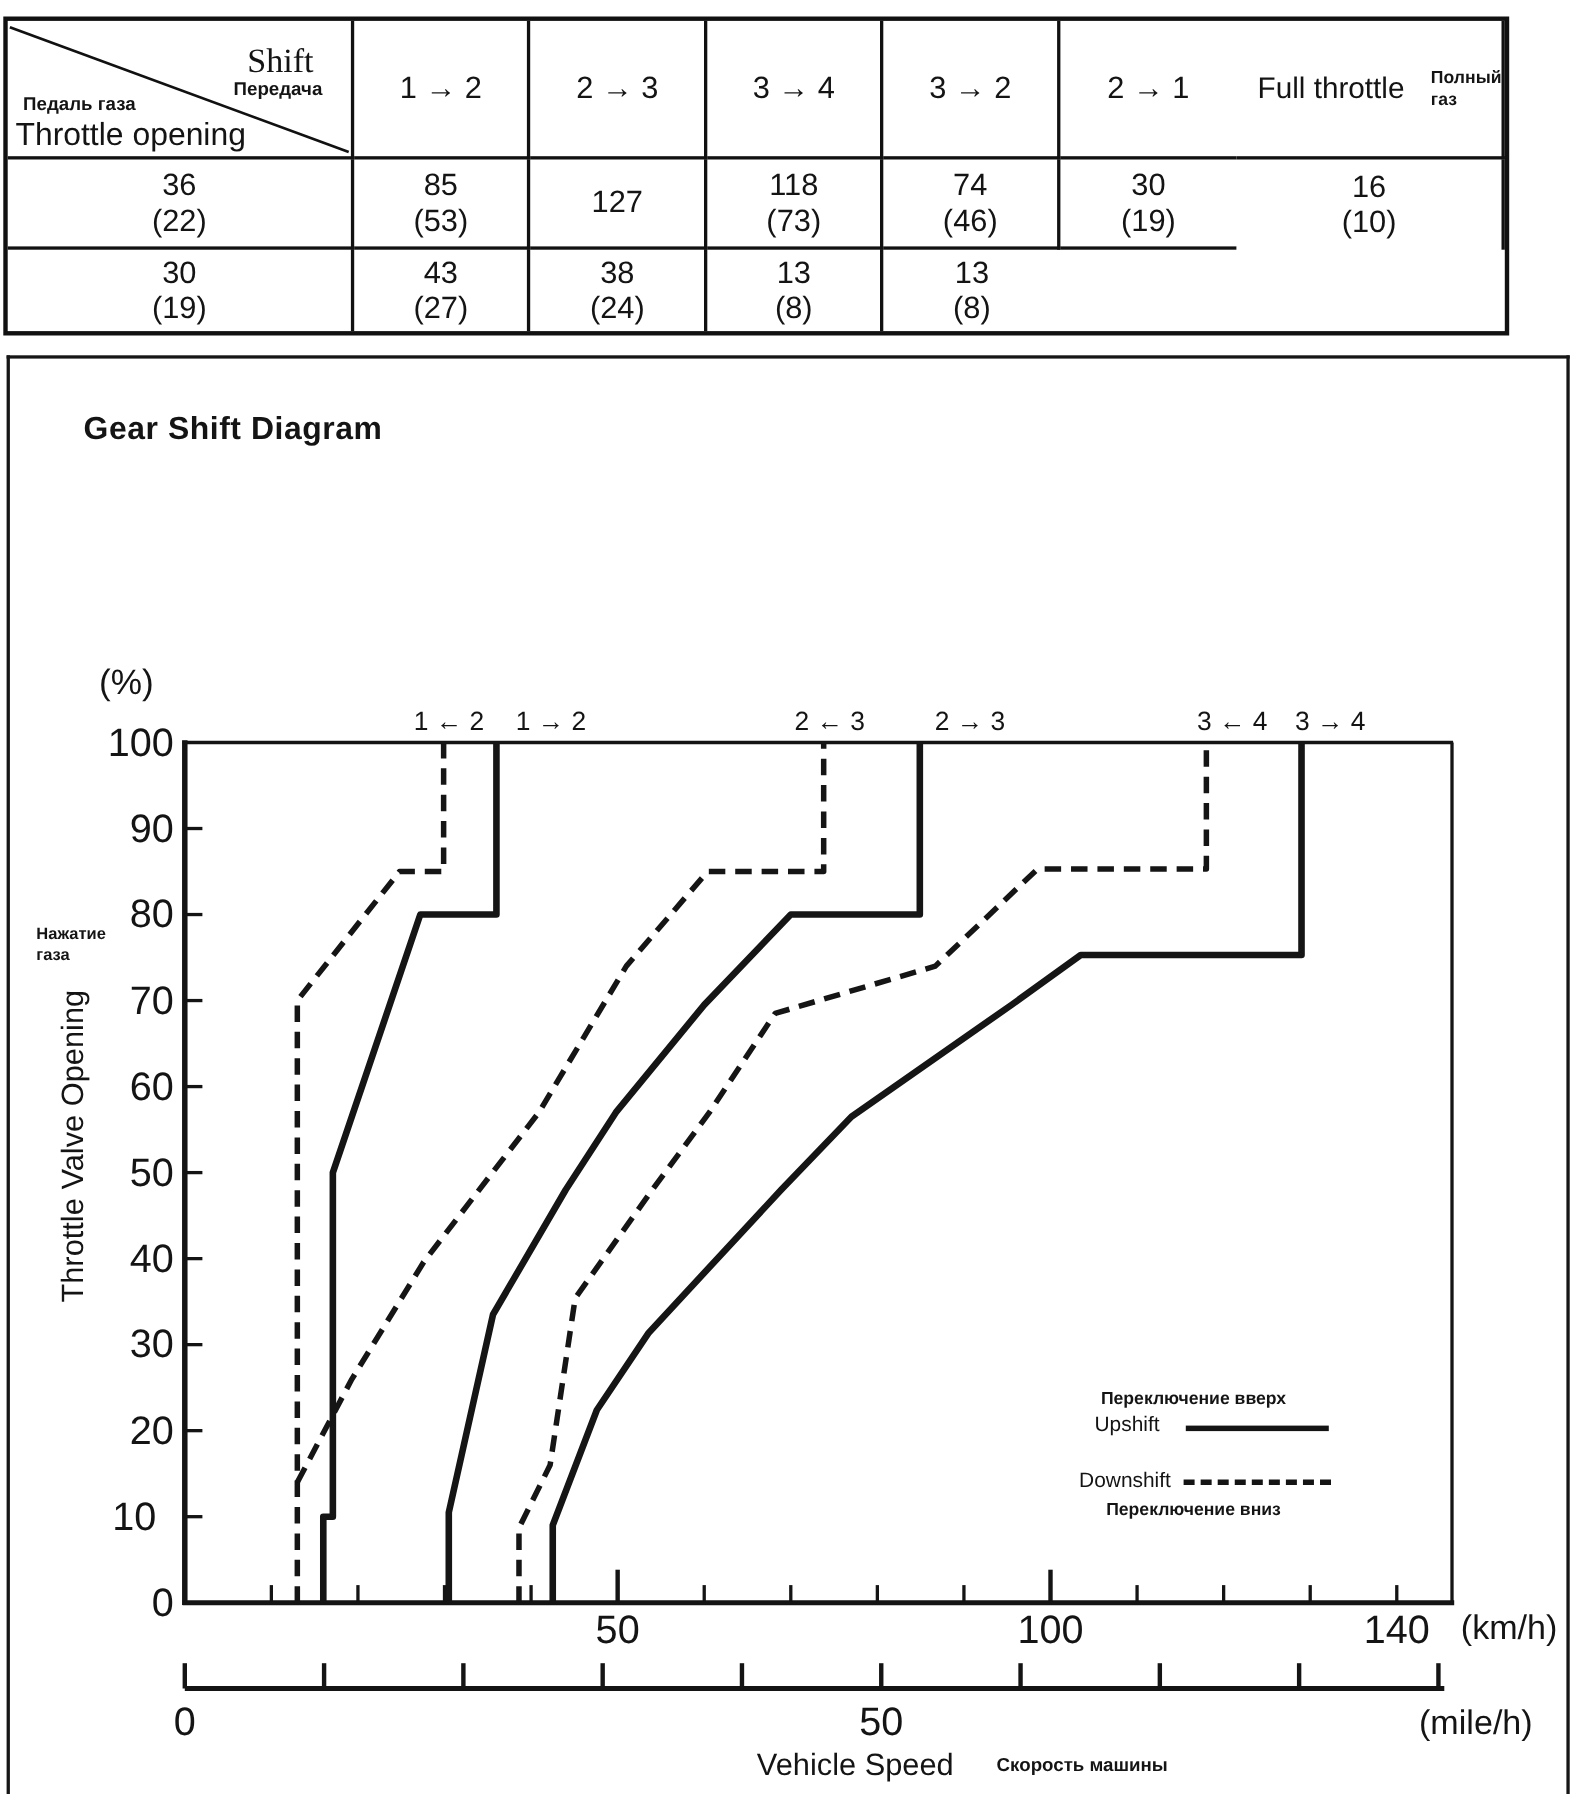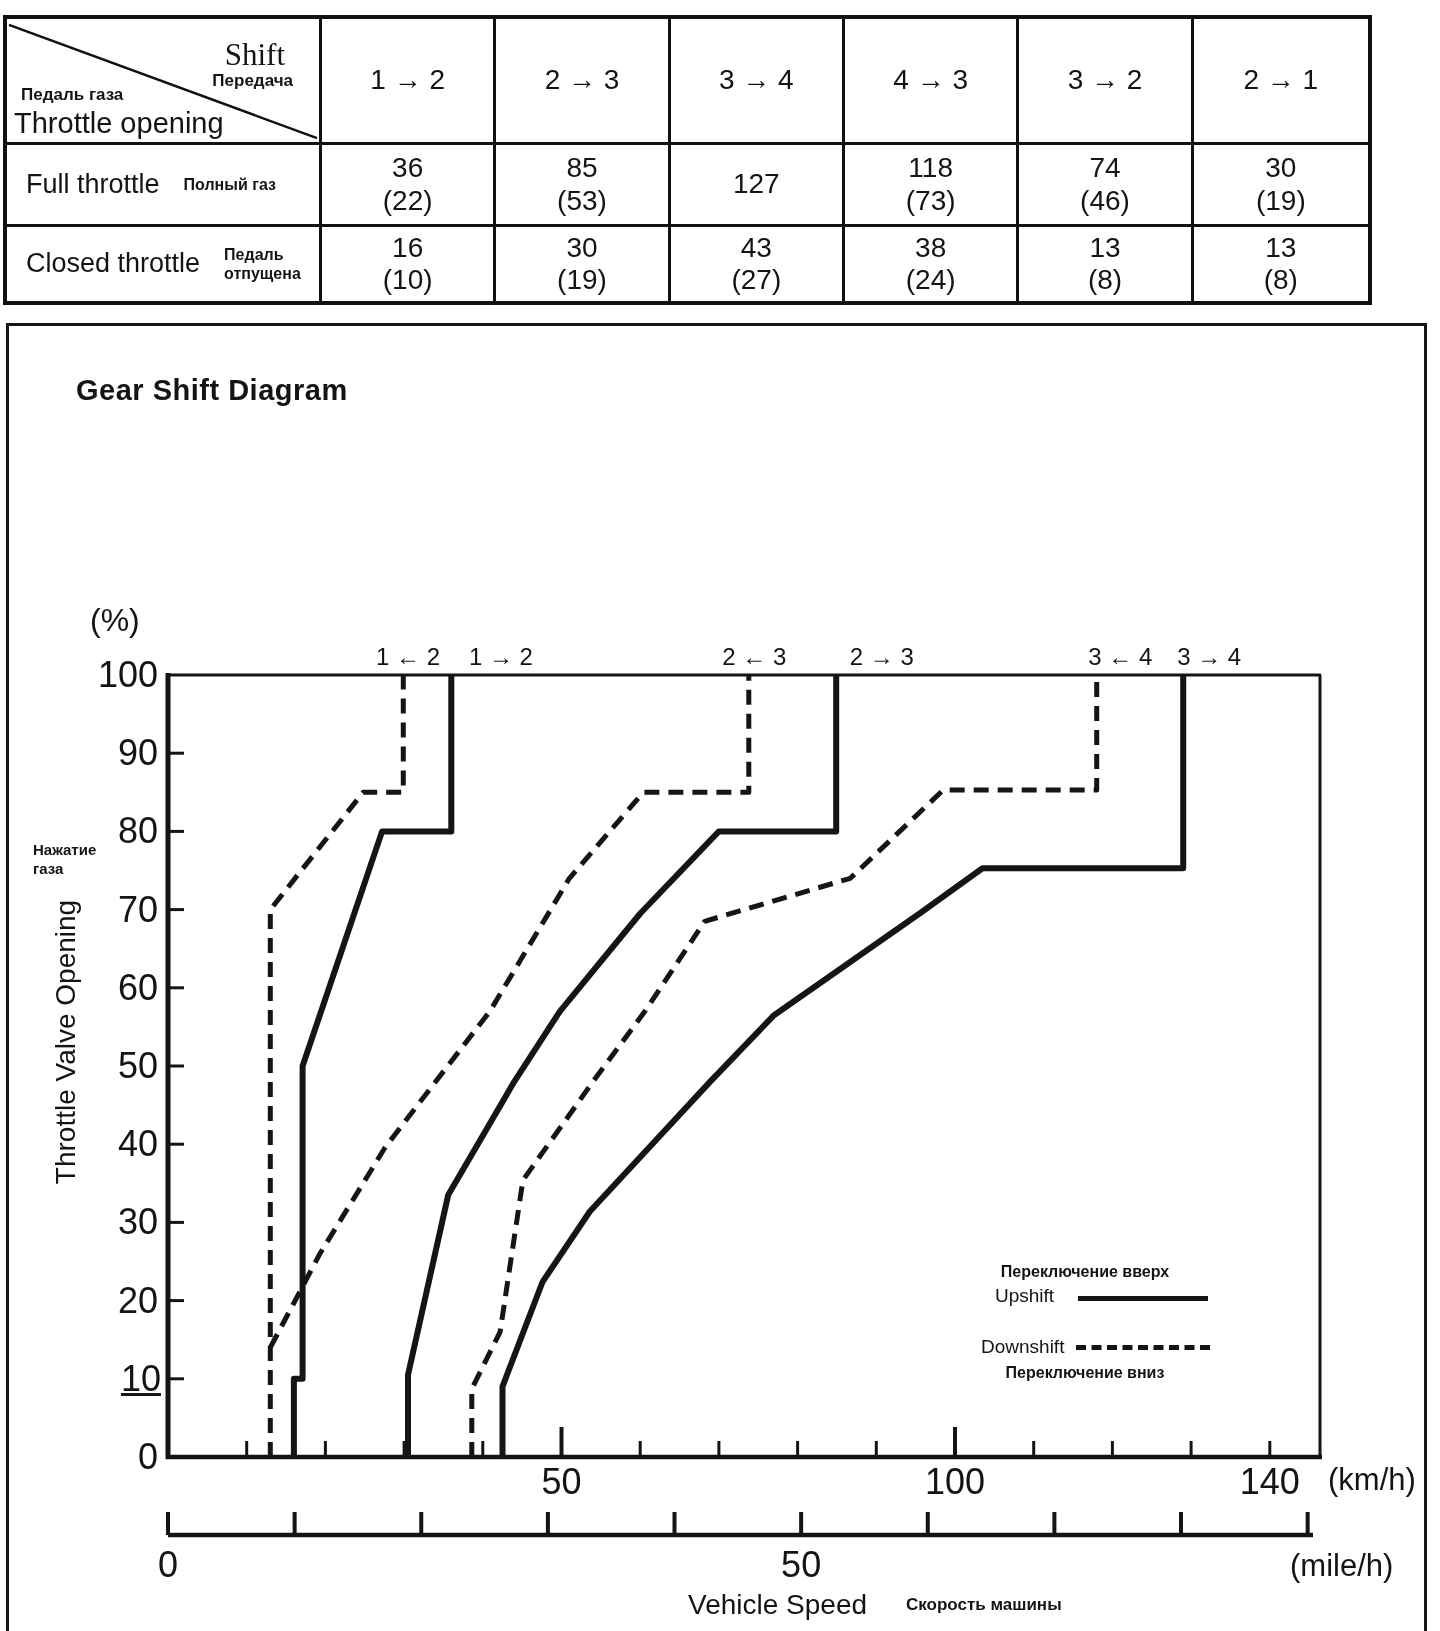--- a/index.html
+++ b/index.html
@@ -72,21 +72,20 @@
       <line x1="2" y1="6" x2="313" y2="122" stroke="#111" stroke-width="2.5"></line>
     </svg>
     <span class="shift-en">Shift</span>
     <span class="shift-ru">Передача</span>
     <span class="thr-ru">Педаль газа</span>
     <span class="thr-en">Throttle opening</span>
   </div>
   <div class="tcell br bb col-head">1 → 2</div>
   <div class="tcell br bb col-head">2 → 3</div>
   <div class="tcell br bb col-head">3 → 4</div>
-  <div class="tcell br bb col-head">4 → 3</div>
   <div class="tcell br bb col-head">3 → 2</div>
   <div class="tcell bb col-head">2 → 1</div>
 
   <div class="tcell br bb rowlabel">
     <span class="en">Full throttle</span>
     <span class="ru">Полный газ</span>
   </div>
   <div class="tcell br bb">
     <span class="val">36</span>
     <span class="sub">(22)</span>
@@ -105,24 +104,20 @@
   </div>
   <div class="tcell br bb">
     <span class="val">74</span>
     <span class="sub">(46)</span>
   </div>
   <div class="tcell bb">
     <span class="val">30</span>
     <span class="sub">(19)</span>
   </div>
 
-  <div class="tcell br rowlabel">
-    <span class="en">Closed throttle</span>
-    <span class="ru wrap">Педаль отпущена</span>
-  </div>
   <div class="tcell br">
     <span class="val">16</span>
     <span class="sub">(10)</span>
   </div>
   <div class="tcell br">
     <span class="val">30</span>
     <span class="sub">(19)</span>
   </div>
   <div class="tcell br">
     <span class="val">43</span>
@@ -215,21 +210,21 @@
 
 <div class="ylab" style="left: 84px; top: 655px;">100</div>
 <div class="ylab" style="left: 84px; top: 733.2px;">90</div>
 <div class="ylab" style="left: 84px; top: 811.4px;">80</div>
 <div class="ylab" style="left: 84px; top: 889.6px;">70</div>
 <div class="ylab" style="left: 84px; top: 967.8px;">60</div>
 <div class="ylab" style="left: 84px; top: 1046px;">50</div>
 <div class="ylab" style="left: 84px; top: 1124.2px; text-align: right;">40</div>
 <div class="ylab" style="left: 84px; top: 1202.4px;">30</div>
 <div class="ylab" style="left: 84px; top: 1280.6px;">20</div>
-<div class="ylab" style="left: 87px; top: 1358.8px; text-decoration: underline;">10</div>
+<div class="ylab" style="left: 68px; top: 1358.8px;">10</div>
 <div class="ylab" style="left: 84px; top: 1437px;">0</div>
 <div class="xlab" style="left: 501.5px; top: 1463px;">50</div>
 <div class="xlab" style="left: 895px; top: 1463px;">100</div>
 <div class="xlab" style="left: 1209.8px; top: 1463px;">140</div>
 <div class="mlab" style="left: 108px; top: 1546px;">0</div>
 <div class="mlab" style="left: 741.141px; top: 1546px;">50</div>
 <div class="clab" style="left: 324.064px;">1 ← 2</div>
 <div class="clab" style="left: 416.93px;">1 → 2</div>
 <div class="clab" style="left: 670.344px;">2 ← 3</div>
 <div class="clab" style="left: 797.838px;">2 → 3</div>

